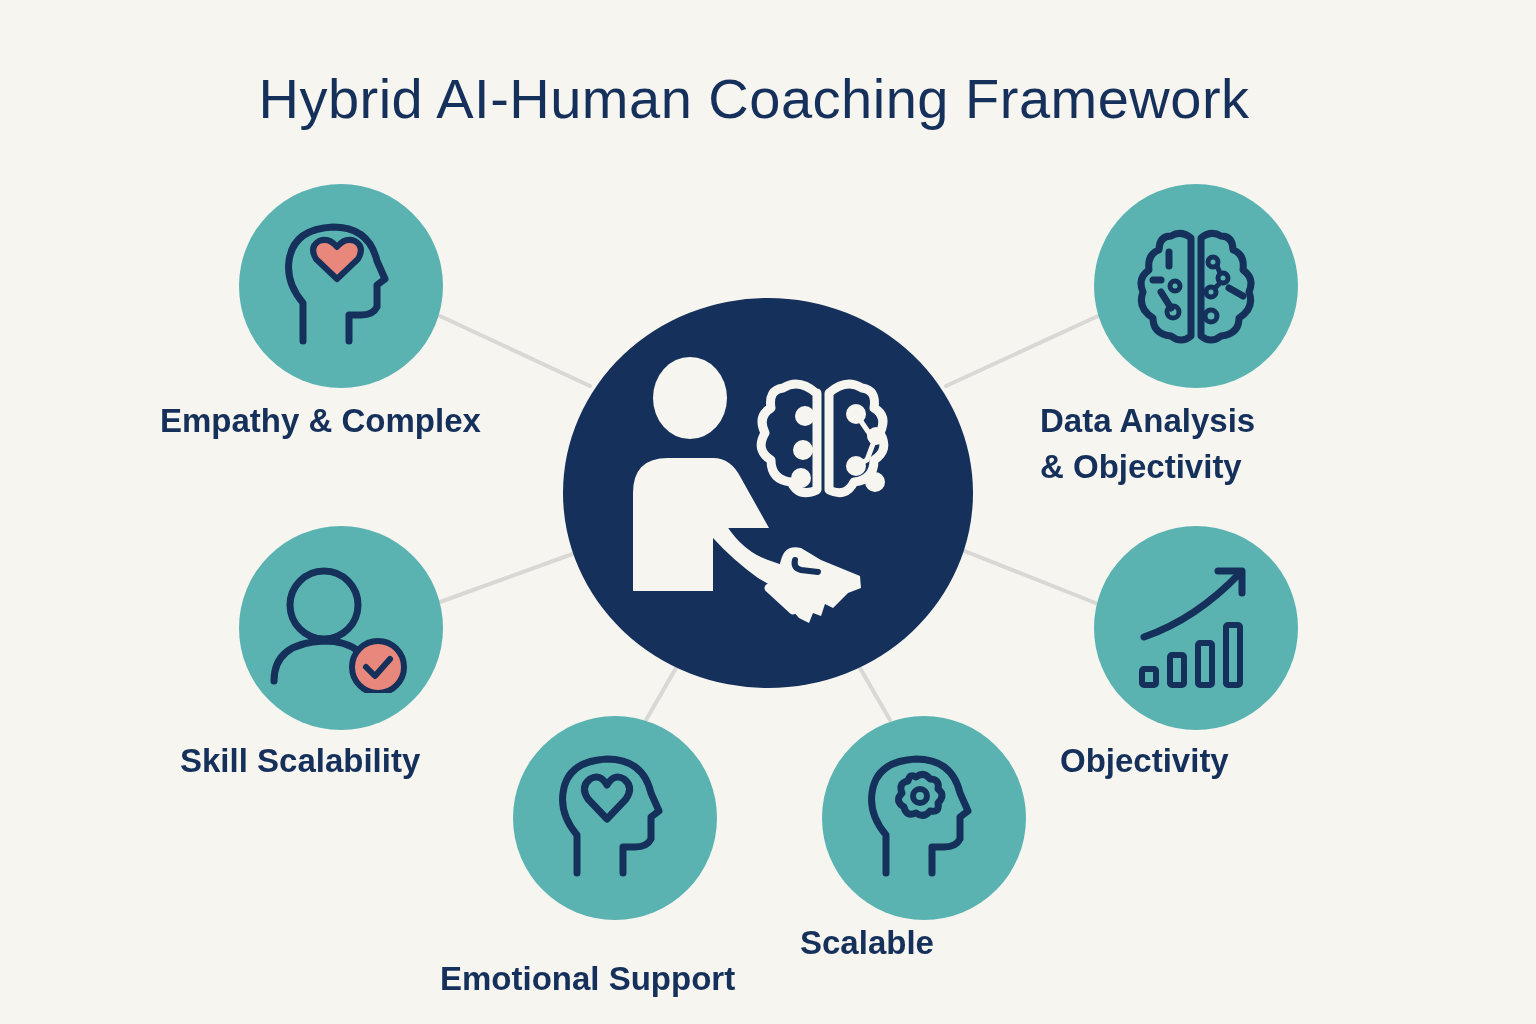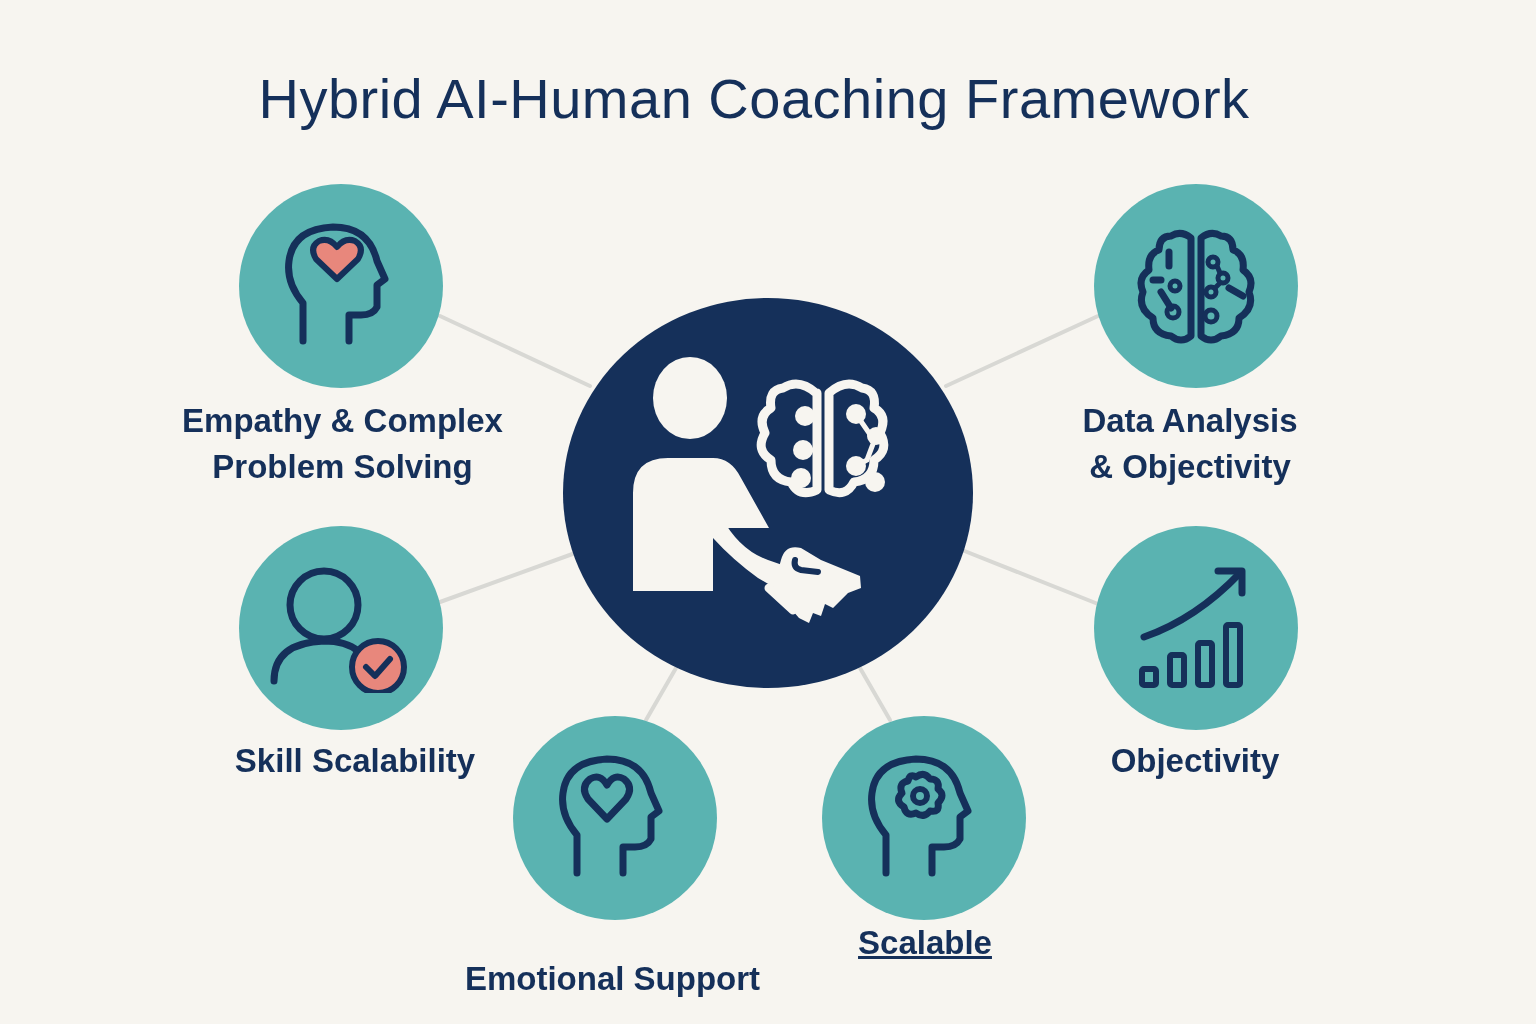--- a/index.html
+++ b/index.html
@@ -16,21 +16,21 @@
   svg.connectors { position:absolute; left:0; top:0; }
   .node {
     position:absolute; border-radius:50%;
     display:flex; align-items:center; justify-content:center;
   }
   .node.teal { background:#5ab3b1; width:204px; height:204px; }
   .node.center { background:#15305a; width:410px; height:390px; left:563px; top:298px; }
   .node svg { display:block; }
   .label {
     position:absolute; font-size:33px; font-weight:bold; color:#15305a;
-    text-align:center; line-height:46px; white-space:nowrap;
+    text-align:left; line-height:46px; white-space:nowrap;
   }
 </style>
 </head>
 <body>
 
 <div class="title">Hybrid AI-Human Coaching Framework</div>
 
 <svg class="connectors" width="1536" height="1024">
   <g stroke="#d8d8d4" stroke-width="4" stroke-linecap="round" fill="none">
     <line x1="440" y1="316" x2="590" y2="386"></line>
@@ -79,21 +79,20 @@
 </div>
 
 <div class="node teal" style="left:239px; top:184px;">
   <svg width="120" height="130" viewBox="0 0 120 130">
     <path d="M22 120 L22 82 Q5 62 8 40 Q12 8 52 6 Q88 6 96 40 L104 58 L96 64 L96 86 Q92 94 80 94 L68 94 L68 120" stroke="#15305a" stroke-width="7" fill="none" stroke-linecap="round" stroke-linejoin="round"></path>
     <path d="M56 58 L35 38 Q28 26 38 20 Q48 16 56 26 Q64 16 74 20 Q84 26 77 38 Z" fill="#e8877c" stroke="#15305a" stroke-width="6" stroke-linejoin="round"></path>
   </svg>
 </div>
 <div class="label" style="left:160px; top:398px; width:365px;">
   <div>Empathy &amp; Complex</div>
-  <div>Problem Solving</div>
 </div>
 
 <div class="node teal" style="left:1094px; top:184px;">
   <svg width="130" height="120" viewBox="0 0 130 120">
     <g stroke="#15305a" stroke-width="7" fill="none" stroke-linecap="round" stroke-linejoin="round">
       <path d="M60 12 Q50 4 40 10 Q28 10 28 24 Q16 28 18 44 Q6 52 12 66 Q6 82 22 92 Q22 108 40 110 Q50 118 60 110 Z"></path>
       <path d="M70 12 Q80 4 90 10 Q102 10 102 24 Q114 28 112 44 Q124 52 118 66 Q124 82 108 92 Q108 108 90 110 Q80 118 70 110 Z"></path>
       <path d="M38 26 L38 40"></path>
       <path d="M22 54 L30 54"></path>
       <path d="M30 66 L40 82"></path>
@@ -148,13 +147,13 @@
 </div>
 <div class="label" style="left:440px; top:956px; width:345px;">Emotional Support</div>
 
 <div class="node teal" style="left:822px; top:716px;">
   <svg width="120" height="130" viewBox="0 0 120 130">
     <path d="M22 120 L22 82 Q5 62 8 40 Q12 8 52 6 Q88 6 96 40 L104 58 L96 64 L96 86 Q92 94 80 94 L68 94 L68 120" stroke="#15305a" stroke-width="7" fill="none" stroke-linecap="round" stroke-linejoin="round"></path>
     <path d="M52 24 Q60 18 66 26 Q76 26 74 36 Q82 42 74 50 Q76 60 66 58 Q60 66 52 60 Q42 64 40 54 Q30 48 38 40 Q34 30 44 28 Q46 20 52 24 Z" fill="none" stroke="#15305a" stroke-width="7" stroke-linejoin="round"></path>
     <circle cx="56" cy="43" r="7" fill="none" stroke="#15305a" stroke-width="6"></circle>
   </svg>
 </div>
-<div class="label" style="left:800px; top:920px; width:250px;text-decoration:underline;">Scalable</div>
+<div class="label" style="left:800px; top:920px; width:250px;">Scalable</div>
 
 </body></html>

